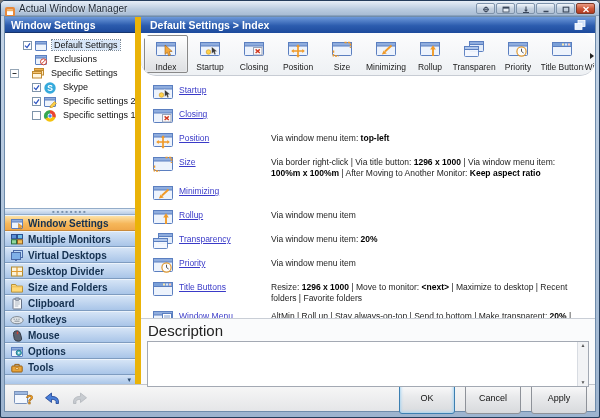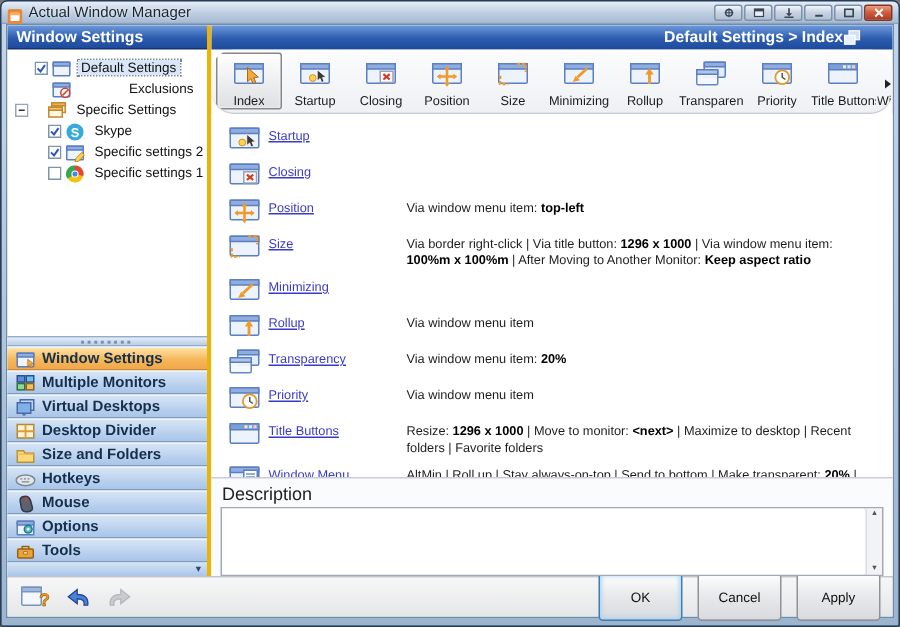--- a/index.html
+++ b/index.html
@@ -17,21 +17,21 @@
   .tbtn { width:19px; height:11px; border:1px solid #7e93ab; border-radius:2px;
     background:linear-gradient(#f2f6fb,#c6d2e0 50%,#b3c2d4); display:flex; align-items:center; justify-content:center; cursor:pointer; }
   .tbtn.close { background:linear-gradient(#eb9c84,#cf5a3a 50%,#b03a22); border-color:#7e3a28; }
 
   
   .app { position:absolute; top:15px; left:3px; right:3px; bottom:5px; display:flex; flex-direction:column;
     border:1px solid #6f8cab; background:#fff; }
   .main-row { flex:1; display:flex; min-height:0; }
 
   
-  .sidebar { width:136px; flex:none; display:flex; flex-direction:column; border-right:3px solid #eab308; background:#fff; }
+  .sidebar { width:136px; flex:none; display:flex; flex-direction:column; border-right:6px solid #eab308; background:#fff; }
   .side-header { height:16px; flex:none; background:linear-gradient(#6d99da,#2c5cae 55%,#1d4a9c);
     color:#fff; font-weight:bold; font-size:10.5px; line-height:16px; padding-left:6px; border-bottom:1px solid #16356e; }
   .tree { flex:1; overflow:hidden; padding-top:5px; font-size:9px; color:#111; }
   .tree-row { height:14px; display:flex; align-items:center; cursor:pointer; white-space:nowrap; }
   .tree-row .ticon { margin:0 4px 0 2px; flex:none; display:flex; }
   .tree-label { padding:0 2px; }
   .tree-label.sel { background:#d8e6f8; outline:1px dotted #7a8a9a; }
   .expander { margin-right:10px; flex:none; display:flex; }
   .cbx { flex:none; display:flex; }
   .splitter { height:7px; flex:none; background:linear-gradient(#e6eef8,#b9cde6); border-top:1px solid #93acc9; border-bottom:1px solid #93acc9;
@@ -41,40 +41,40 @@
     background:linear-gradient(#d5e4f6,#a9c5e8); border-top:1px solid #ecf3fb; border-bottom:1px solid #7e9cc0;
     font-weight:bold; font-size:10px; color:#14304f; white-space:nowrap; overflow:hidden; }
   .nav-btn .nicon { flex:none; display:flex; width:15px; justify-content:center; }
   .nav-btn.selected { background:linear-gradient(#fde2a8,#f6b75a 55%,#f0a84a); border-bottom-color:#c98a3a; }
   .nav-foot { height:9px; background:linear-gradient(#d5e4f6,#a9c5e8); display:flex; justify-content:flex-end; align-items:center; padding-right:4px; }
   .nav-foot .chev { font-size:7px; line-height:7px; color:#2a4a70; cursor:pointer; }
 
   
   .main { flex:1; display:flex; flex-direction:column; min-width:0; background:#fff; }
   .main-header { height:16px; flex:none; background:linear-gradient(#6d99da,#2c5cae 55%,#1d4a9c);
-    color:#fff; font-weight:bold; font-size:10.5px; line-height:16px; padding:0 21px; display:flex; justify-content:flex-end; align-items:center; }
+    color:#fff; font-weight:bold; font-size:10.5px; line-height:16px; padding:0 9px; display:flex; justify-content:space-between; align-items:center; }
   .cascade { display:flex; cursor:pointer; }
   .toolbar { height:43px; flex:none; position:relative; display:flex; align-items:flex-start; padding:2px 0 0 3px; overflow:hidden;
     background:linear-gradient(#fcfcfd,#eef1f4); border-bottom:1px solid #c7ccd4;border-radius:15px; }
   .tool-item { width:44px; flex:none; display:flex; flex-direction:column; align-items:center; padding-top:3px; cursor:pointer;
     font-size:8.5px; color:#1a1a1a; border:1px solid transparent; border-radius:2px; height:38px; }
   .tool-item .tlabel { max-width:43px; white-space:nowrap; overflow:hidden; margin-top:1px; }
   .tool-item.selected { border-color:#888; background:linear-gradient(#ffffff,#dddfe2); box-shadow:inset 0 0 2px #fff; }
   .tool-overflow { position:absolute; right:1px; top:20px; width:0; height:0;
     border-top:3px solid transparent; border-bottom:3px solid transparent; border-left:4px solid #222; cursor:pointer; }
 
   .content { flex:1; min-height:0; overflow:hidden; padding:6px 4px 0 8px; font-size:8.5px; background:#fff; }
   .row { display:flex; align-items:flex-start; margin-bottom:4px; min-height:18px; }
   .row-icon { width:30px; flex:none; display:flex; padding-left:2px; }
   .row-link { width:92px; flex:none; color:#3a3ac8; text-decoration:underline; padding-top:3px; cursor:pointer; }
   .row-desc { flex:1; color:#1c1c1c; line-height:11px; padding-top:3px; padding-right:6px; }
   .row-desc b { color:#000; }
 
   .desc-section { flex:none; height:66px; background:#fafbfc; border-top:1px solid #c9ced6; padding:2px 6px 0 6px; }
-  .desc-label { font-size:12px; color:#222; margin:1px 0 2px 1px; }
+  .desc-label { font-size:15px; color:#222; margin:1px 0 2px 1px; }
   .desc-box { height:46px; background:#fff; border:1px solid #a3a9b3; position:relative; }
   .desc-box textarea { width:calc(100% - 12px); height:100%; border:0; resize:none; font-family:"Liberation Sans",sans-serif; font-size:9px; outline:none; }
   .desc-scroll { position:absolute; right:0; top:0; bottom:0; width:11px; border-left:1px solid #d8dce2; background:#f2f3f5;
     display:flex; flex-direction:column; justify-content:space-between; align-items:center; padding:1px 0; }
   .desc-scroll .arr { font-size:5px; line-height:5px; color:#555; cursor:pointer; }
 
   
   .footer { height:27px; flex:none; background:linear-gradient(#f7f7f7,#e5e6e8); border-top:1px solid #c2c6cc;
     display:flex; align-items:center; padding:0 8px; gap:10px; }
   .foot-icon { display:flex; cursor:pointer; }
@@ -150,21 +150,21 @@
                 </svg>
               </span>
               <span class="ticon">
                 <svg viewBox="0 0 14 13" width="14" height="13">
                   <rect x="1.5" y="2.5" width="11" height="9" rx="0.5" fill="#eef4fc" stroke="#5b7fc0"></rect>
                   <rect x="1.5" y="2.5" width="11" height="2.5" fill="#8fadde" stroke="#5b7fc0"></rect>
                 </svg>
               </span>
               <span class="tree-label sel">Default Settings</span>
             </div>
-            <div class="tree-row" style="padding-left: 27px; gap: 32px;">
+            <div class="tree-row" style="padding-left: 27px;">
               <span class="ticon">
                 <svg viewBox="0 0 14 13" width="14" height="13">
                   <rect x="1.5" y="2.5" width="11" height="9" rx="0.5" fill="#eef4fc" stroke="#5b7fc0"></rect>
                   <rect x="1.5" y="2.5" width="11" height="2.5" fill="#8fadde" stroke="#5b7fc0"></rect>
                   <circle cx="9.5" cy="8.8" r="3" fill="#fff" stroke="#d04030" stroke-width="1"></circle>
                   <path d="M7.7 10.6 L11.3 7" stroke="#d04030" stroke-width="1"></path>
                 </svg>
               </span>
               <span class="tree-label">Exclusions</span>
             </div>
@@ -277,20 +277,30 @@
               <span>Desktop Divider</span>
             </div>
             <div class="nav-btn">
               <span class="nicon">
                 <svg viewBox="0 0 14 13" width="14" height="13">
                   <path d="M1.5 3.5 h4.2 l1 1.6 h5.8 v6 h-11z" fill="#ffd876" stroke="#b8923a"></path>
                   <path d="M1.5 5.8 h11" stroke="#e8bd5a"></path>
                 </svg>
               </span>
               <span>Size and Folders</span>
+            </div>
+            <div class="nav-btn">
+              <span class="nicon">
+                <svg viewBox="0 0 14 13" width="14" height="13">
+                  <rect x="3" y="2" width="8.5" height="10" rx="0.5" fill="#f8f9fb" stroke="#667286"></rect>
+                  <rect x="5.2" y="1" width="4" height="2.2" rx="0.5" fill="#c8d0da" stroke="#667286"></rect>
+                  <path d="M4.8 5h5 M4.8 7h5 M4.8 9h3.5" stroke="#9aa6b4" stroke-width="0.8"></path>
+                </svg>
+              </span>
+              <span>Clipboard</span>
             </div>
             <div class="nav-btn">
               <span class="nicon">
                 <svg viewBox="0 0 14 13" width="14" height="13">
                   <ellipse cx="7" cy="7.2" rx="6.2" ry="3.6" fill="#e2e6ea" stroke="#7e8892"></ellipse>
                   <path d="M3.5 6.2h1.4 M5.9 6.2h1.4 M8.3 6.2h1.4 M4.5 8.2h5" stroke="#7e8892" stroke-width="0.9"></path>
                 </svg>
               </span>
               <span>Hotkeys</span>
             </div>

